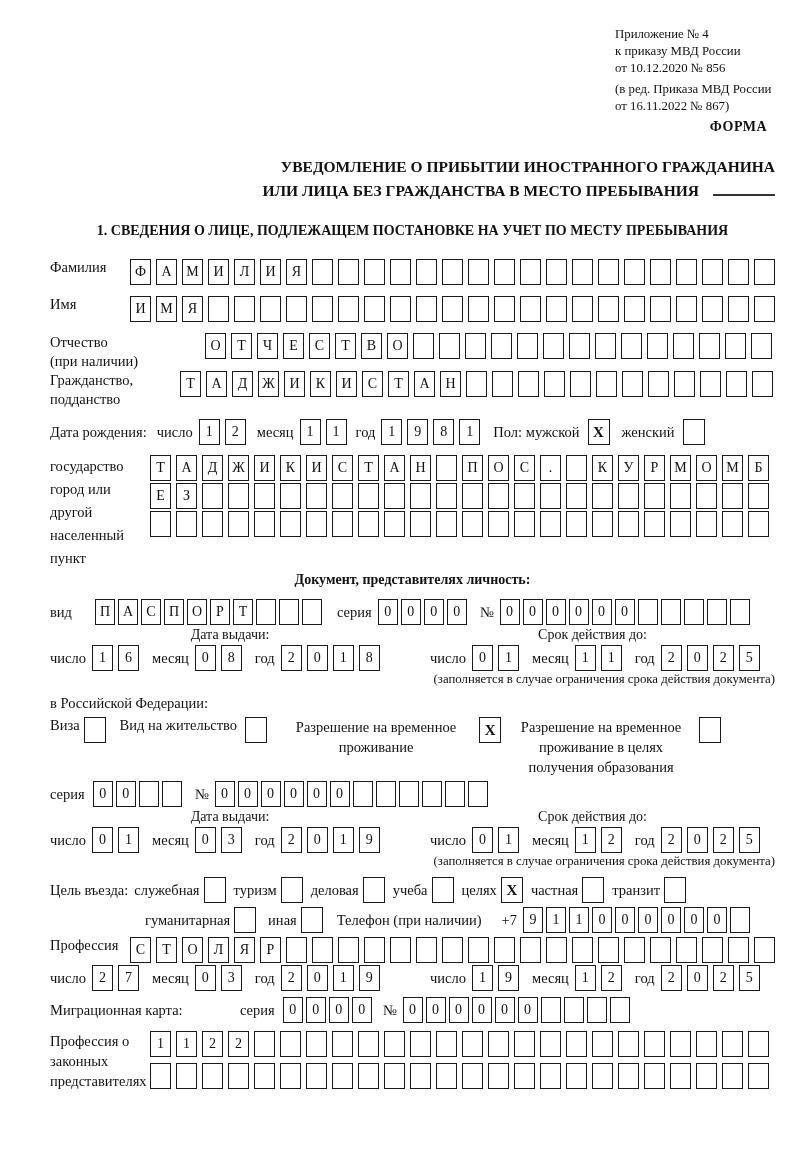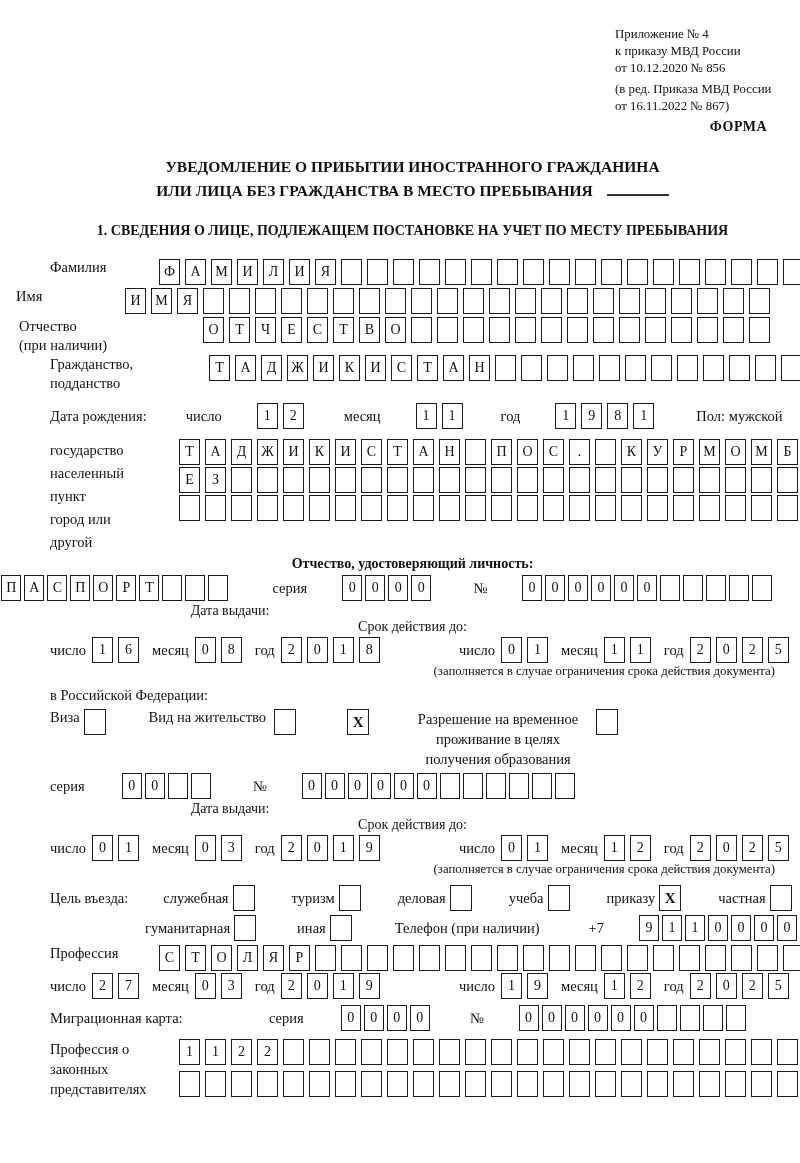--- a/index.html
+++ b/index.html
@@ -7,52 +7,52 @@
   .page {
     width:800px; height:1163px; background:#ffffff; color:#111;
     font-family:"Liberation Serif", "DejaVu Serif", serif;
     font-size:14.5px; padding:26px 25px 0 50px; overflow:hidden; position:relative;
   }
   
   .hdr { margin-left:565px; font-size:12.8px; line-height:17px; white-space:nowrap; }
   .hdr .gap { margin-top:4px; }
   .forma { text-align:right; font-weight:bold; font-size:14px; margin-top:4px; padding-right:8px; letter-spacing:.5px; }
   
-  .title { text-align:center; font-weight:bold; font-size:15.5px; line-height:24px; margin-top:20px; }
+  .title { text-align:right; font-weight:bold; font-size:15.5px; line-height:24px; margin-top:20px; }
   .blank-underline { display:inline-block; width:62px; border-bottom:2px solid #333; height:14px; margin-left:14px; }
   .sec-heading { text-align:center; font-weight:bold; font-size:14px; margin-top:20px; }
   
-  .crow { display:flex; align-items:flex-start;gap:29px; }
+  .crow { display:flex; align-items:flex-start; }
   .vcenter { align-items:center; }
   .lbl { flex:none; }
   .rowlabel { flex:none; line-height:19px; }
   .w45{width:45px;} .w80{width:80px;} .w100{width:100px;} .w130{width:130px;} .w155{width:155px;}
   .w190{width:190px;} .w180{width:180px;} .w160{width:160px;} .w360{width:360px;}
-  .mt2{margin-top:2px;} .mt3{margin-top:3px;justify-content:flex-end;} .mt4{margin-top:4px;} .mt6{margin-top:6px;}
+  .mt2{margin-top:2px;} .mt3{margin-top:11px;} .mt4{margin-top:4px;} .mt6{margin-top:6px;}
   .mt8{margin-top:8px;} .mt10{margin-top:10px;} .mt20{margin-top:20px;}
   .ml4{margin-left:4px;} .ml6{margin-left:6px;} .ml8{margin-left:8px;} .ml10{margin-left:10px;}
   .ml12{margin-left:12px;} .ml14{margin-left:14px;} .ml20{margin-left:20px;} .ml30{margin-left:30px;}
   .mr6{margin-right:6px;} .mr8{margin-right:8px;}
   
   .cells { display:flex; flex:none; }
   .cell {
     width:21px; height:26px; border:1.6px solid #1a1a1a; margin-right:5px; flex:none;
     display:flex; align-items:center; justify-content:center; font-size:14px; background:#fff;
   }
   .cell.sm { width:20px; margin-right:3px; }
   .cellcol .cells { margin-bottom:2px; }
   
   .cb {
     width:22px; height:26px; border:1.6px solid #1a1a1a; flex:none; background:#fff;
     display:flex; align-items:center; justify-content:center; font-size:15px; font-weight:bold;
   }
   
   .center-heading { text-align:center; font-weight:bold; font-size:14px; margin-top:2px; }
   
-  .dates-head { display:flex; margin-top:2px; font-size:14px;flex-direction:column; }
+  .dates-head { display:flex; margin-top:2px; font-size:14px; }
   .dh-left { width:360px; text-align:center; }
   .dh-right { flex:1; text-align:center; }
   .dgrp { display:flex; align-items:center; flex:none; }
   .dgrp .dlbl { margin-right:6px; flex:none; }
   .dgrp .cells { margin-right:8px; }
   .note-right { text-align:right; font-size:12.8px; margin-top:1px; }
   .intro { line-height:20px; margin-top:6px; }
   
   .opt { display:flex; align-items:flex-start; flex:none; }
   .opt .cb { margin-left:8px; }
@@ -229,22 +229,22 @@
       </div>
     <span class="lbl ml8 mr8">Пол: мужской</span>
     <div class="cb">X</div>
     <span class="lbl ml12 mr8">женский</span>
     <div class="cb"></div>
   </div>
 
   <div class="crow mt10">
     <div class="rowlabel w100" style="line-height:23px;">
       <div>государство</div>
+      <div>город или другой</div>
       <div>населенный пункт</div>
-      <div>город или другой</div>
     </div>
     <div class="cellcol">
       <div class="cells">
           <div class="cell">Т</div>
           <div class="cell">А</div>
           <div class="cell">Д</div>
           <div class="cell">Ж</div>
           <div class="cell">И</div>
           <div class="cell">К</div>
           <div class="cell">И</div>
@@ -314,21 +314,21 @@
           <div class="cell"></div>
           <div class="cell"></div>
           <div class="cell"></div>
           <div class="cell"></div>
           <div class="cell"></div>
           <div class="cell"></div>
         </div>
     </div>
   </div>
 
-  <div class="center-heading">Отчество, удостоверяющий личность:</div>
+  <div class="center-heading">Документ, представителях личность:</div>
 
   <div class="crow vcenter mt3">
     <span class="lbl w45">вид</span>
     <div class="cells sm">
         <div class="cell sm">П</div>
         <div class="cell sm">А</div>
         <div class="cell sm">С</div>
         <div class="cell sm">П</div>
         <div class="cell sm">О</div>
         <div class="cell sm">Р</div>
@@ -413,20 +413,21 @@
   <div class="crow mt4">
     <div class="opt">
       <span class="lbl">Виза</span>
       <div class="cb" style="margin-left:4px;"></div>
     </div>
     <div class="opt ml14">
       <span class="lbl">Вид на жительство</span>
       <div class="cb"></div>
     </div>
     <div class="opt ml14">
+      <span class="lbl center w190">Разрешение на временное проживание</span>
       <div class="cb">X</div>
     </div>
     <div class="opt ml10">
       <span class="lbl center w180">Разрешение на временное проживание в целях получения образования</span>
       <div class="cb"></div>
     </div>
   </div>
 
   <div class="crow vcenter mt4">
     <span class="lbl mr8">серия</span>
@@ -511,21 +512,21 @@
       </div>
     <div class="pline ml8">
         <span>деловая</span>
         <div class="cb"></div>
       </div>
     <div class="pline ml8">
         <span>учеба</span>
         <div class="cb"></div>
       </div>
     <div class="pline ml8">
-        <span>приказу</span>
+        <span>целях</span>
         <div class="cb">X</div>
       </div>
     <div class="pline ml8">
         <span>частная</span>
         <div class="cb"></div>
       </div>
     <div class="pline ml8">
         <span>транзит</span>
         <div class="cb"></div>
       </div>

